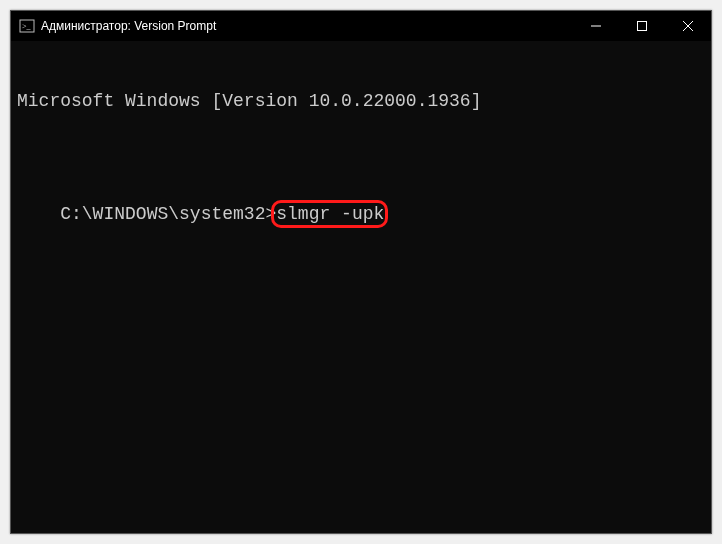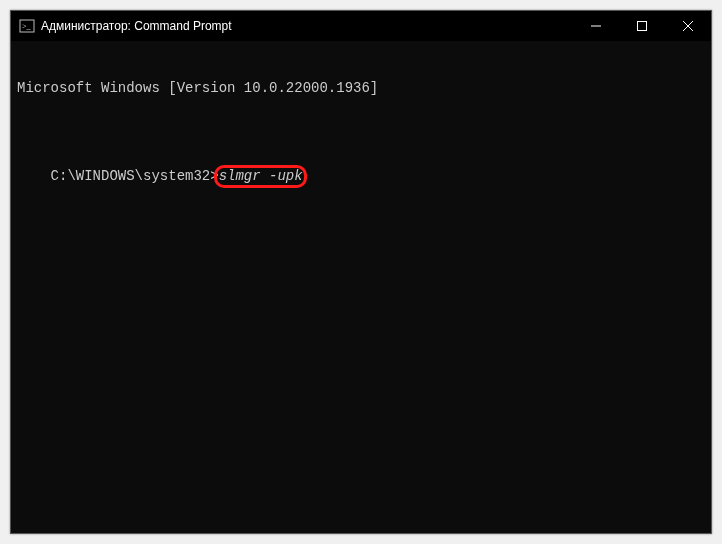--- a/index.html
+++ b/index.html
@@ -62,38 +62,37 @@
       justify-content: center;
       color: #fff;
       cursor: default;
     }
     .ctrl-btn svg { display: block; }
     .terminal {
       flex: 1;
       background: #0c0c0c;
       padding: 4px 6px;
       font-family: Consolas, "Courier New", monospace;
-      font-size: 14px;
+      font-size: 18px;
       color: #cccccc;
       line-height: 1.25;
       white-space: pre;
       overflow: hidden;
       position: relative;
     }
     .term-line {
       display: block;
     }
     .prompt-row {
       display: inline;
       position: relative;
     }
     .highlight-box {
       display: inline-block;
       position: relative;
-      font-style: italic;
     }
     .highlight-ring {
       position: absolute;
       left: -5px;
       right: -4px;
       top: -3px;
       bottom: -3px;
       border: 3px solid #ff1a1a;
       border-radius: 10px;
       pointer-events: none;
@@ -107,21 +106,21 @@
 
 <div class="window">
   <div class="titlebar">
     <div class="titlebar-left">
       <span class="app-icon">
         <svg width="16" height="16" viewBox="0 0 16 16">
           <rect x="1" y="2" width="14" height="12" fill="#000" stroke="#bbb" stroke-width="1"></rect>
           <text x="3" y="11" font-size="8" fill="#ddd" font-family="Consolas">&gt;_</text>
         </svg>
       </span>
-      <span class="title-text">Администратор: Command Prompt</span>
+      <span class="title-text">Администратор: Version Prompt</span>
     </div>
     <div class="controls">
       <div class="ctrl-btn">
         <svg width="10" height="10" viewBox="0 0 10 10">
             <path d="M0 5 H10" stroke="#fff" stroke-width="1"></path>
           </svg>
       </div>
       <div class="ctrl-btn">
         <svg width="10" height="10" viewBox="0 0 10 10">
             <rect x="0.5" y="0.5" width="9" height="9" fill="none" stroke="#fff" stroke-width="1"></rect>

